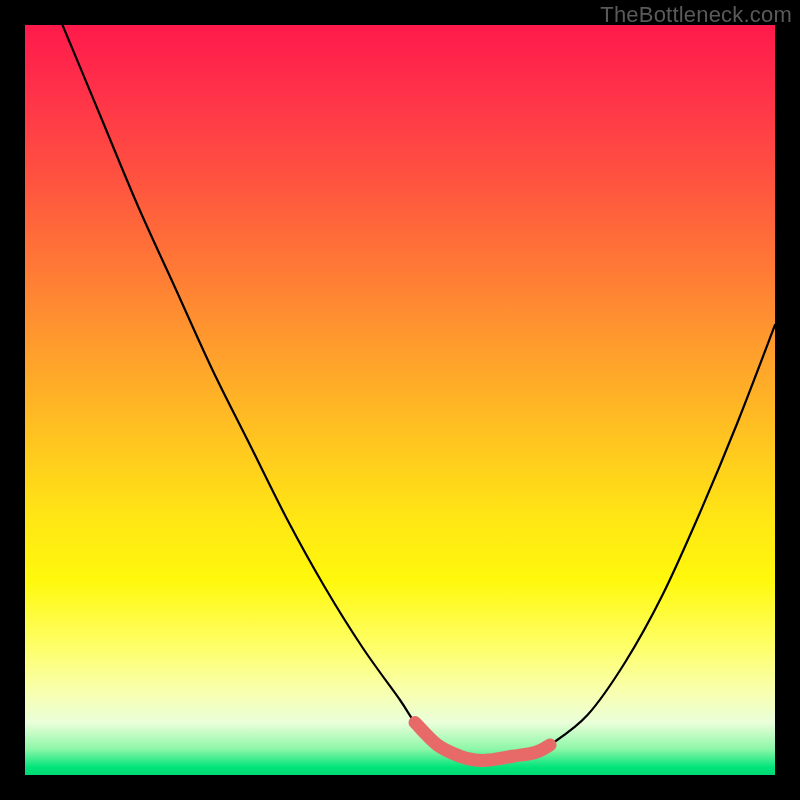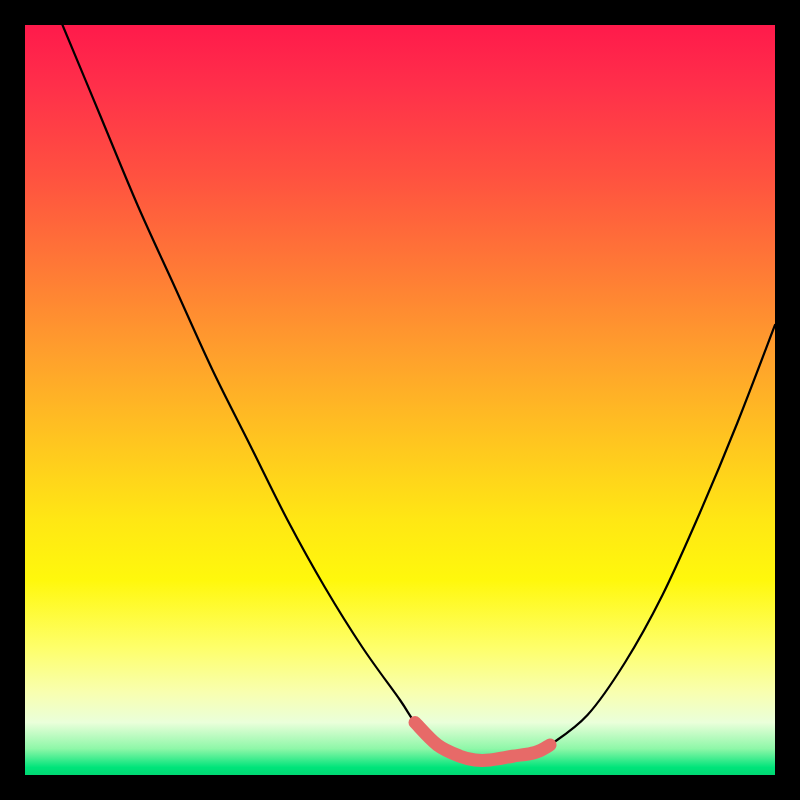--- a/index.html
+++ b/index.html
@@ -73,20 +73,21 @@
     stroke-width: 13;
     stroke-linecap: round;
     stroke-linejoin: round;
   }
 </style>
 </head>
 <body>
 
 <div class="frame">
 
+  <div class="watermark">TheBottleneck.com</div>
 
   <div class="plot-area">
     <div class="gradient-bg"></div>
 
     <svg class="curve" viewBox="0 0 750 750" preserveAspectRatio="none">
 
       <path id="curve-path" class="curve-line" d="M 37.5 0 C 43.75 15, 62.5 60, 75 90 C 87.5 120, 100 151.25, 112.5 180 C 125 208.75, 137.5 235, 150 262.5 C 162.5 290, 175 318.75, 187.5 345 C 200 371.25, 212.5 395, 225 420 C 237.5 445, 250 471.25, 262.5 495 C 275 518.75, 287.5 541.25, 300 562.5 C 312.5 583.75, 325 603.75, 337.5 622.5 C 350 641.25, 366.25 662.5, 375 675 C 383.75 687.5, 383.75 690, 390 697.5 C 396.25 705, 405.00000000000006 714.375, 412.50000000000006 720 C 420.00000000000006 725.625, 428.74999999999994 728.75, 434.99999999999994 731.25 C 441.24999999999994 733.75, 445 734.375, 450 735 C 455 735.625, 458.75 735.625, 465 735 C 471.25 734.375, 480 732.5, 487.5 731.25 C 495 730, 503.75000000000006 729.375, 510.00000000000006 727.5 C 516.25 725.625, 516.25 726.25, 525 720 C 533.75 713.75, 550 703.75, 562.5 690 C 575 676.25, 587.5 657.5, 600 637.5 C 612.5 617.5, 625 595, 637.5 570 C 650 545, 662.5 516.25, 675 487.5 C 687.5 458.75, 700 428.75, 712.5 397.5 C 725 366.25, 743.75 316.25, 750 300"></path>
 
       <path id="highlight-path" class="thick-band" d="M 390 697.5 C 393.75 701.25, 405.00000000000006 714.375, 412.50000000000006 720 C 420.00000000000006 725.625, 428.74999999999994 728.75, 434.99999999999994 731.25 C 441.24999999999994 733.75, 445 734.375, 450 735 C 455 735.625, 458.75 735.625, 465 735 C 471.25 734.375, 480 732.5, 487.5 731.25 C 495 730, 503.75000000000006 729.375, 510.00000000000006 727.5 C 516.25 725.625, 522.5 721.25, 525 720"></path>
     </svg>

